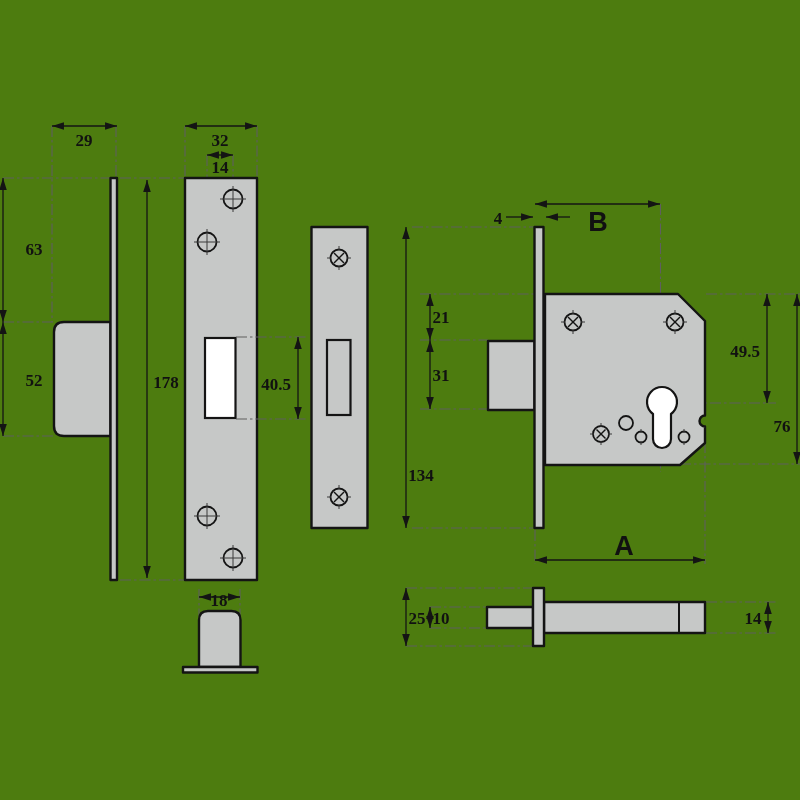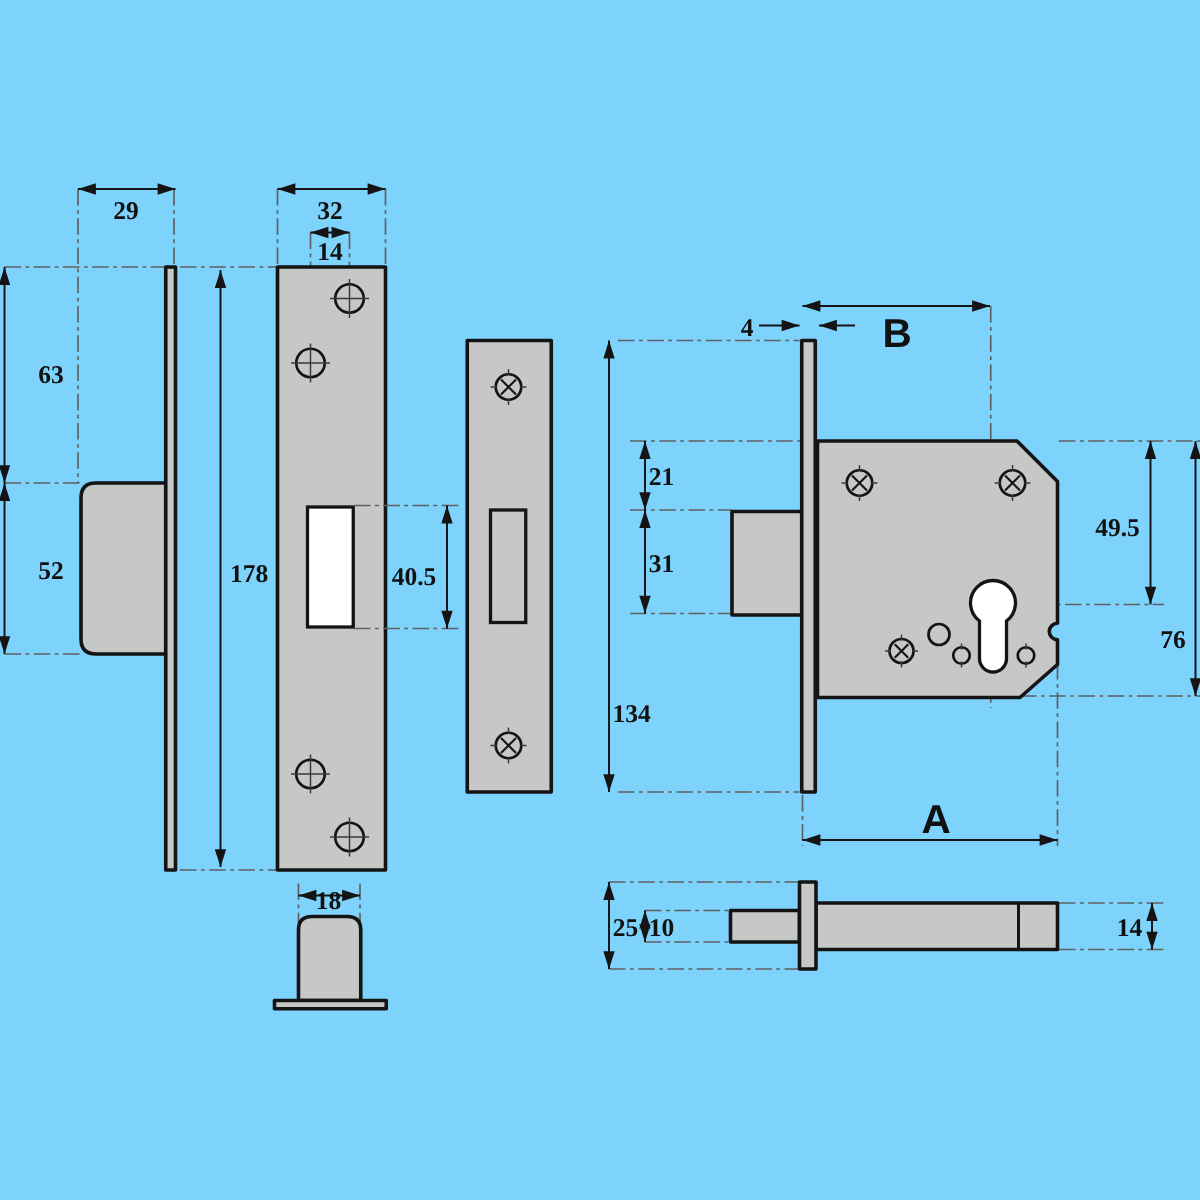--- a/index.html
+++ b/index.html
@@ -1,16 +1,16 @@
 <!DOCTYPE html>
 <html><head>
 <meta charset="utf-8">
 <style>
   html,body{margin:0;padding:0;background:#fff;}
-  .stage{width:800px;height:800px;background:#7dd3fc;position:relative;font-family:"Liberation Sans",sans-serif;text-align:center;}
+  .stage{width:800px;height:800px;background:#4d7c0f;position:relative;font-family:"Liberation Sans",sans-serif;text-align:center;}
   svg{display:block;}
   .part{fill:#c6c8c7;stroke:#141414;stroke-width:2.4;stroke-linejoin:round;}
   .hole{fill:#ffffff;stroke:#141414;stroke-width:2.2;}
   .recess{fill:none;stroke:#141414;stroke-width:2.2;}
   .screw{fill:#c6c8c7;stroke:#141414;stroke-width:1.8;}
   .screwline{stroke:#141414;stroke-width:1.4;fill:none;}
   .tick{stroke:#3a3a3a;stroke-width:1;fill:none;}
   .dim{stroke:#141414;stroke-width:1.3;fill:none;}
   .cl{stroke:#5f5f5f;stroke-width:1.1;fill:none;stroke-dasharray:11 3 2.5 3;}
   .num{font-family:"Liberation Serif",serif;font-weight:bold;font-size:17px;fill:#111;text-anchor:middle;}

